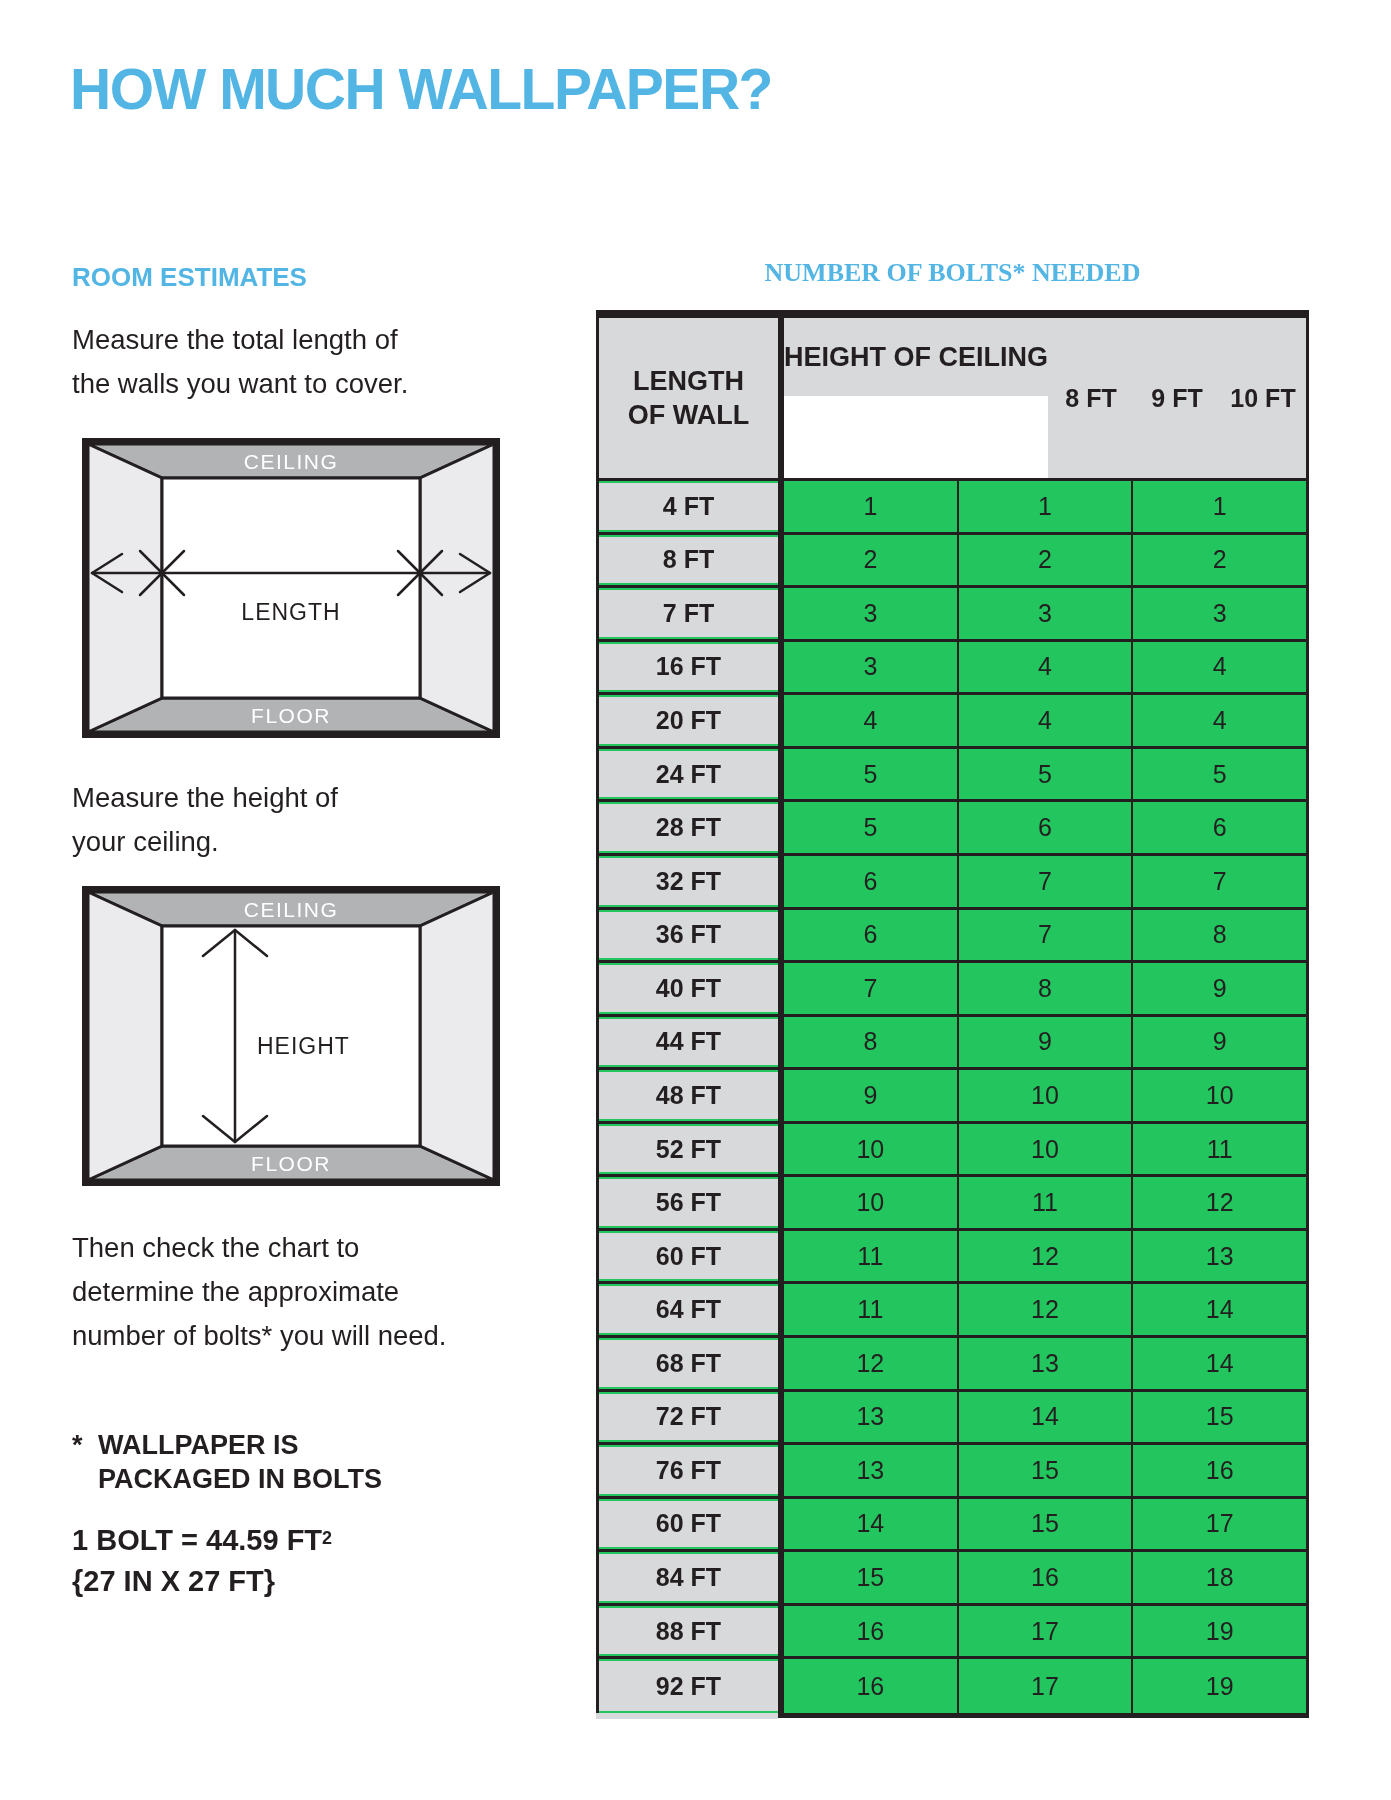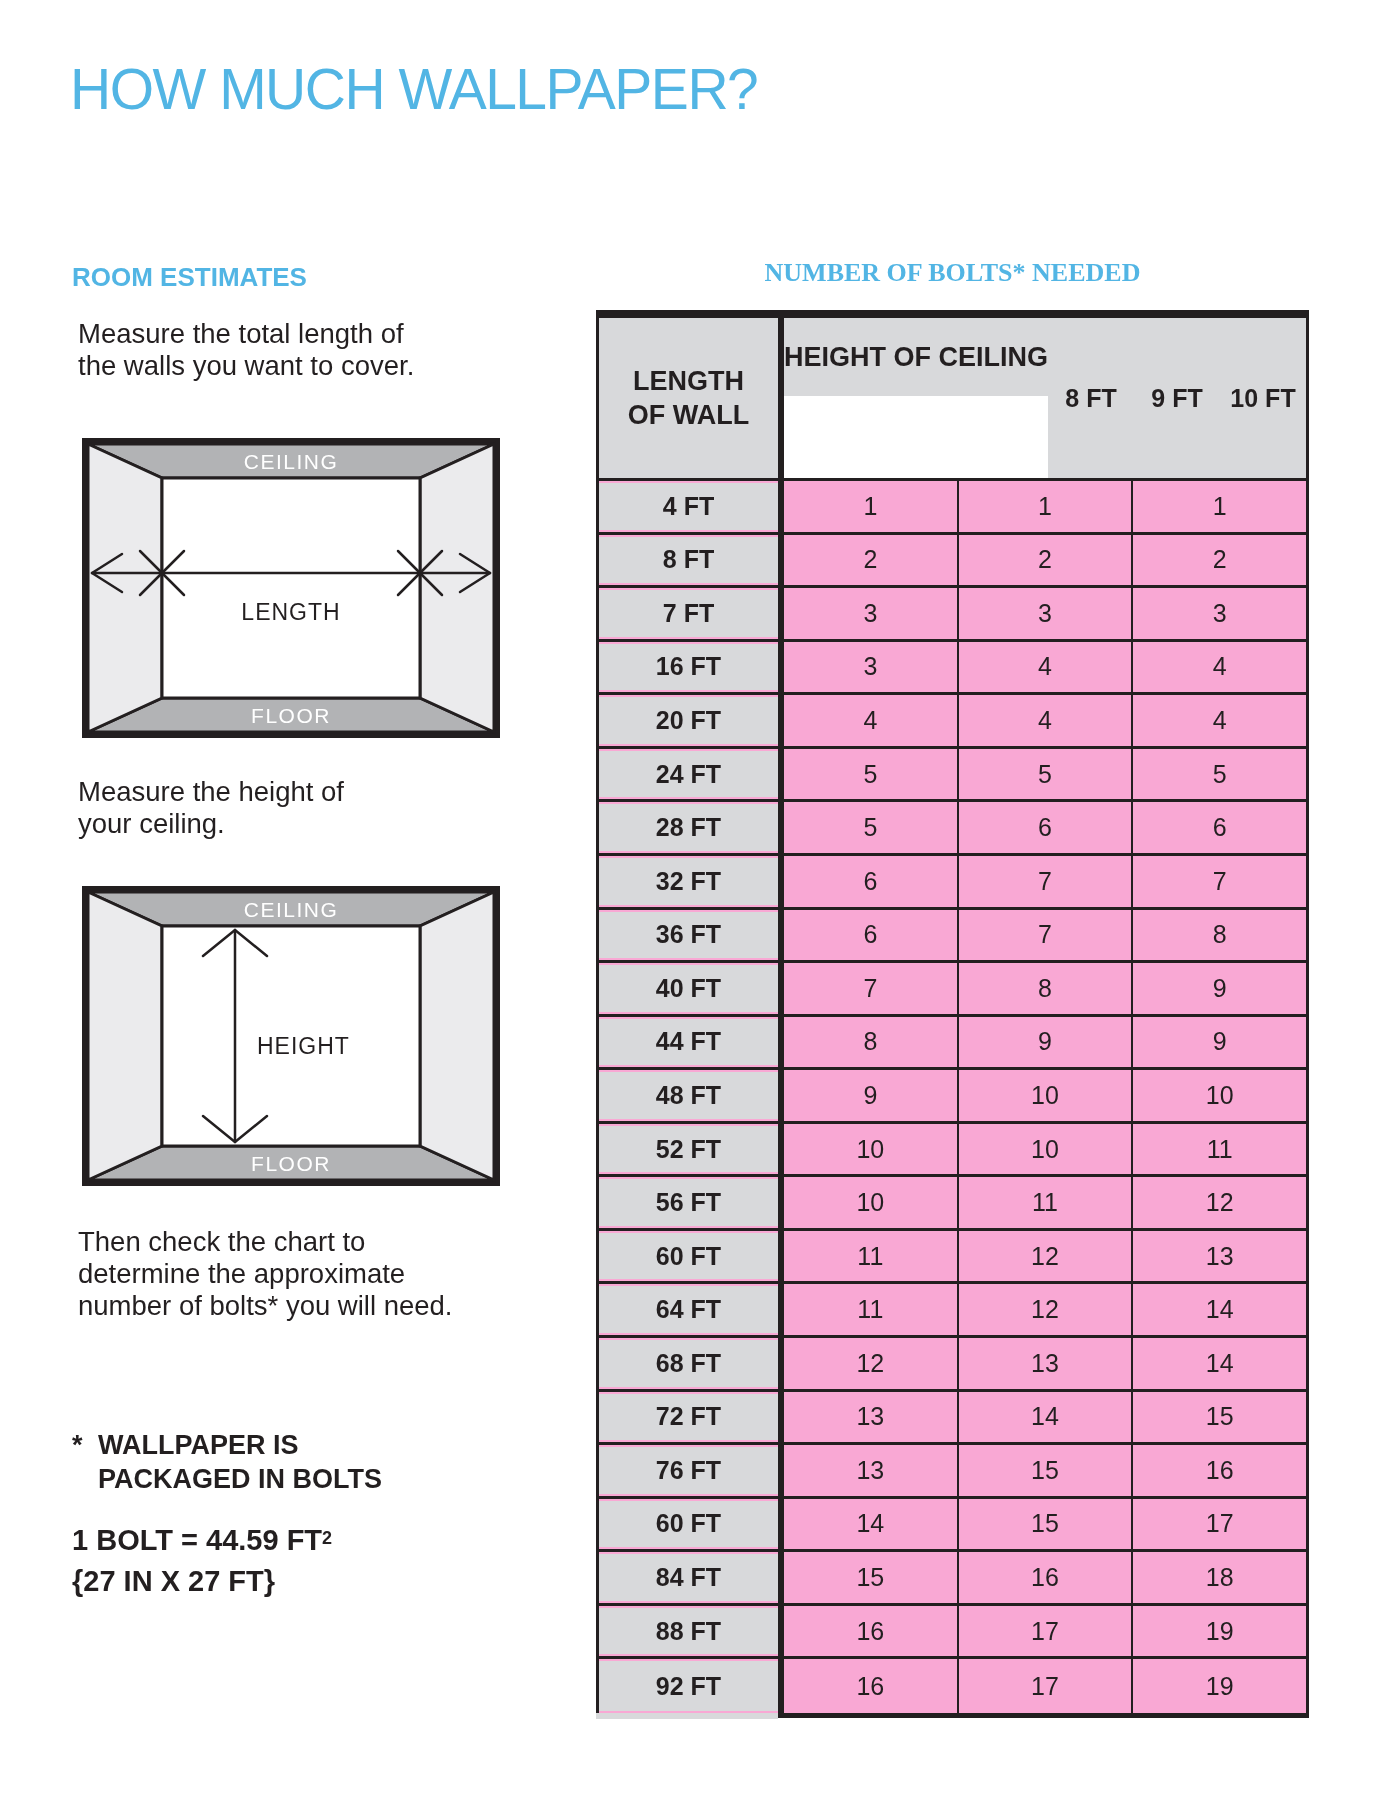--- a/index.html
+++ b/index.html
@@ -3,29 +3,29 @@
 <meta charset="utf-8">
 <style>
   html,body{margin:0;padding:0;background:#ffffff;}
   #page{
     position:relative;width:1391px;height:1800px;background:#ffffff;overflow:hidden;
     font-family:"Liberation Sans","DejaVu Sans",sans-serif;color:#231f20;
   }
   
   .doc-title{
     position:absolute;left:70px;top:56px;
-    font-size:57px;font-weight:normal;letter-spacing:-1.5px;color:#52b5e4;white-space:nowrap;
+    font-size:57px;font-weight:bold;letter-spacing:-1.5px;color:#52b5e4;white-space:nowrap;
   }
   .section-heading{
     position:absolute;left:72px;top:262px;
     font-size:26px;font-weight:bold;color:#52b5e4;white-space:nowrap;text-align:center;
   }
   .body-para{
     position:absolute;left:72px;
-    font-size:27.5px;line-height:32px;color:#231f20;white-space:pre-line;margin-left:6px;
+    font-size:27.5px;line-height:44px;color:#231f20;white-space:pre-line;
   }
   #para-length{top:318px;}
   #para-height{top:776px;}
   #para-chart{top:1226px;}
   .diagram{position:absolute;left:82px;width:418px;height:300px;}
   #diagram-length{top:438px;}
   #diagram-height{top:886px;}
   .footnote{
     position:absolute;left:72px;top:1428px;display:flex;
     font-size:27px;font-weight:bold;line-height:34px;color:#231f20;
@@ -58,21 +58,21 @@
   .group-cell{
     height:78px;background:#d8d9db;display:flex;align-items:center;justify-content:center;
     font-size:27px;font-weight:bold;
   }
   .hline{height:3px;background:#231f20;}
   .subhead{flex:1;display:flex;background:#d8d9db;}
   .subhead .sub-cell{
     flex:1;display:flex;align-items:center;justify-content:center;
     font-size:25px;font-weight:bold;
   }
-  .trow{display:flex;height:53.57px;box-sizing:border-box;border-bottom:3px solid #231f20;background:#f9a8d4;}
+  .trow{display:flex;height:53.57px;box-sizing:border-box;border-bottom:3px solid #231f20;background:#22c55e;}
   .trow:last-child{border-bottom:none;}
   .tlabel{
     width:179px;background:#d8d9db;margin:2px 0;
     display:flex;align-items:center;justify-content:center;
     font-size:25px;font-weight:bold;
   }
   .tcells{flex:1;display:flex;}
   .tcell{
     flex:1;display:flex;align-items:center;justify-content:center;
     font-size:25px;border-left:2px solid #231f20;

